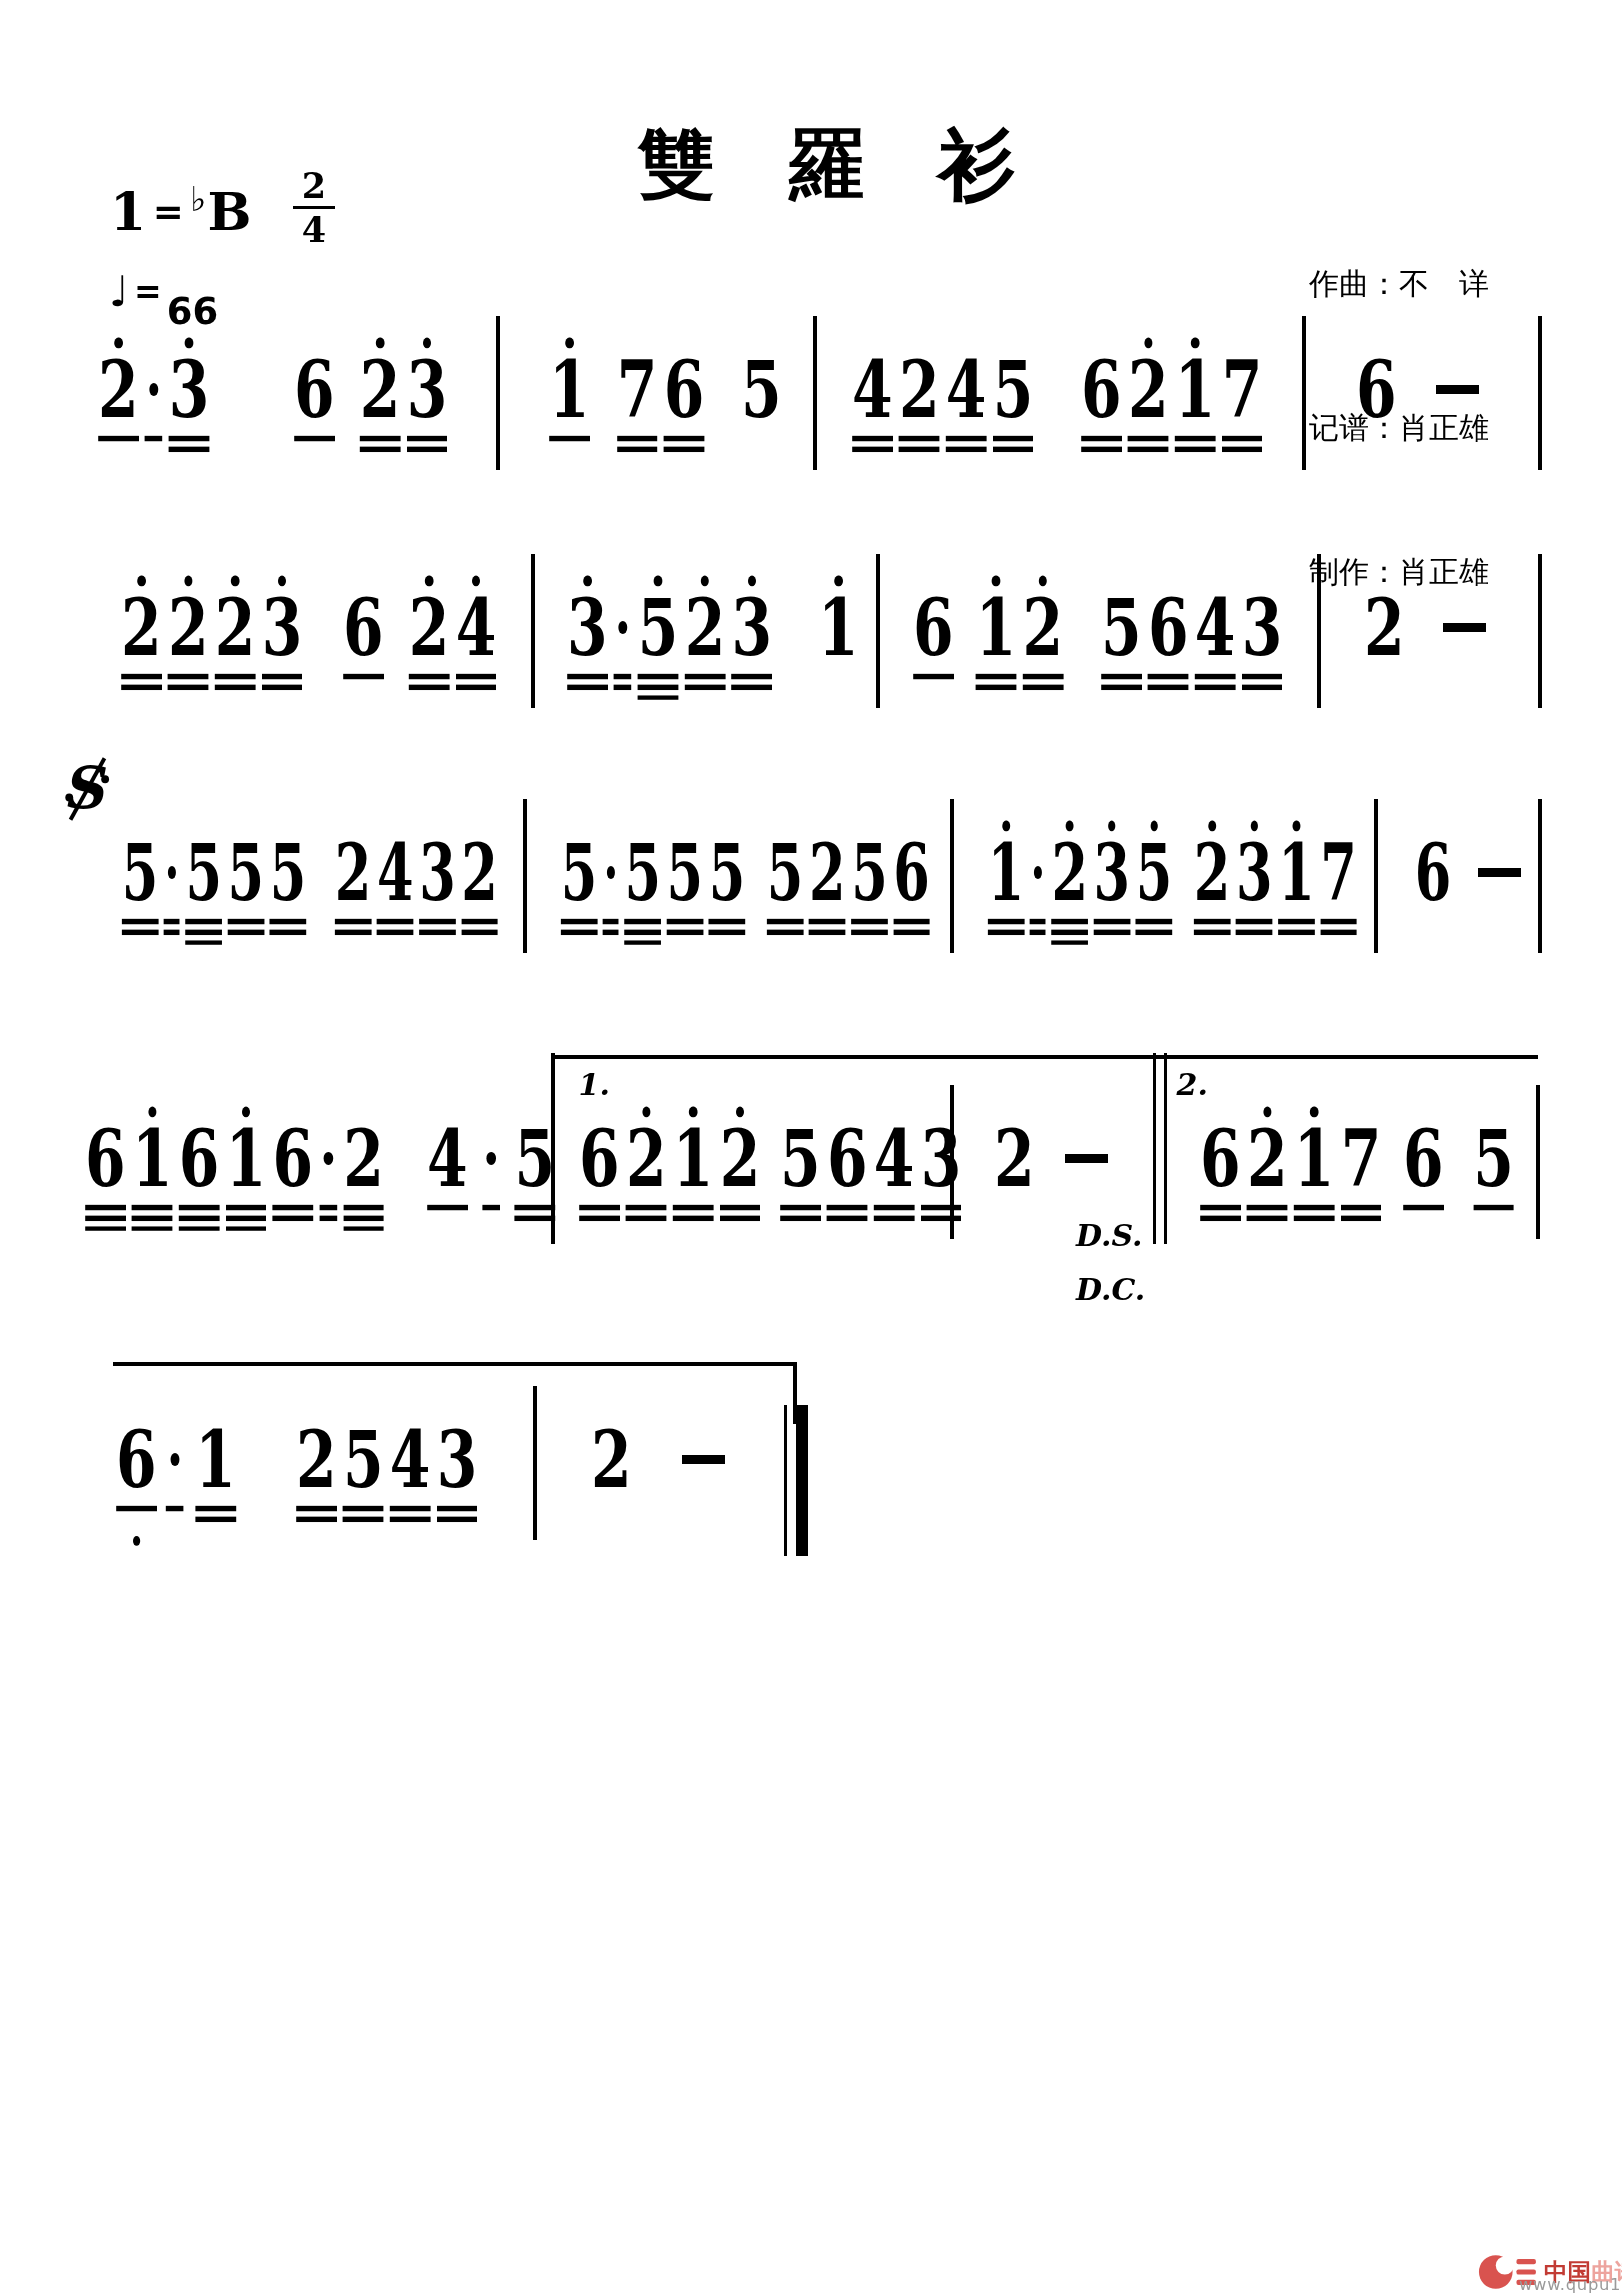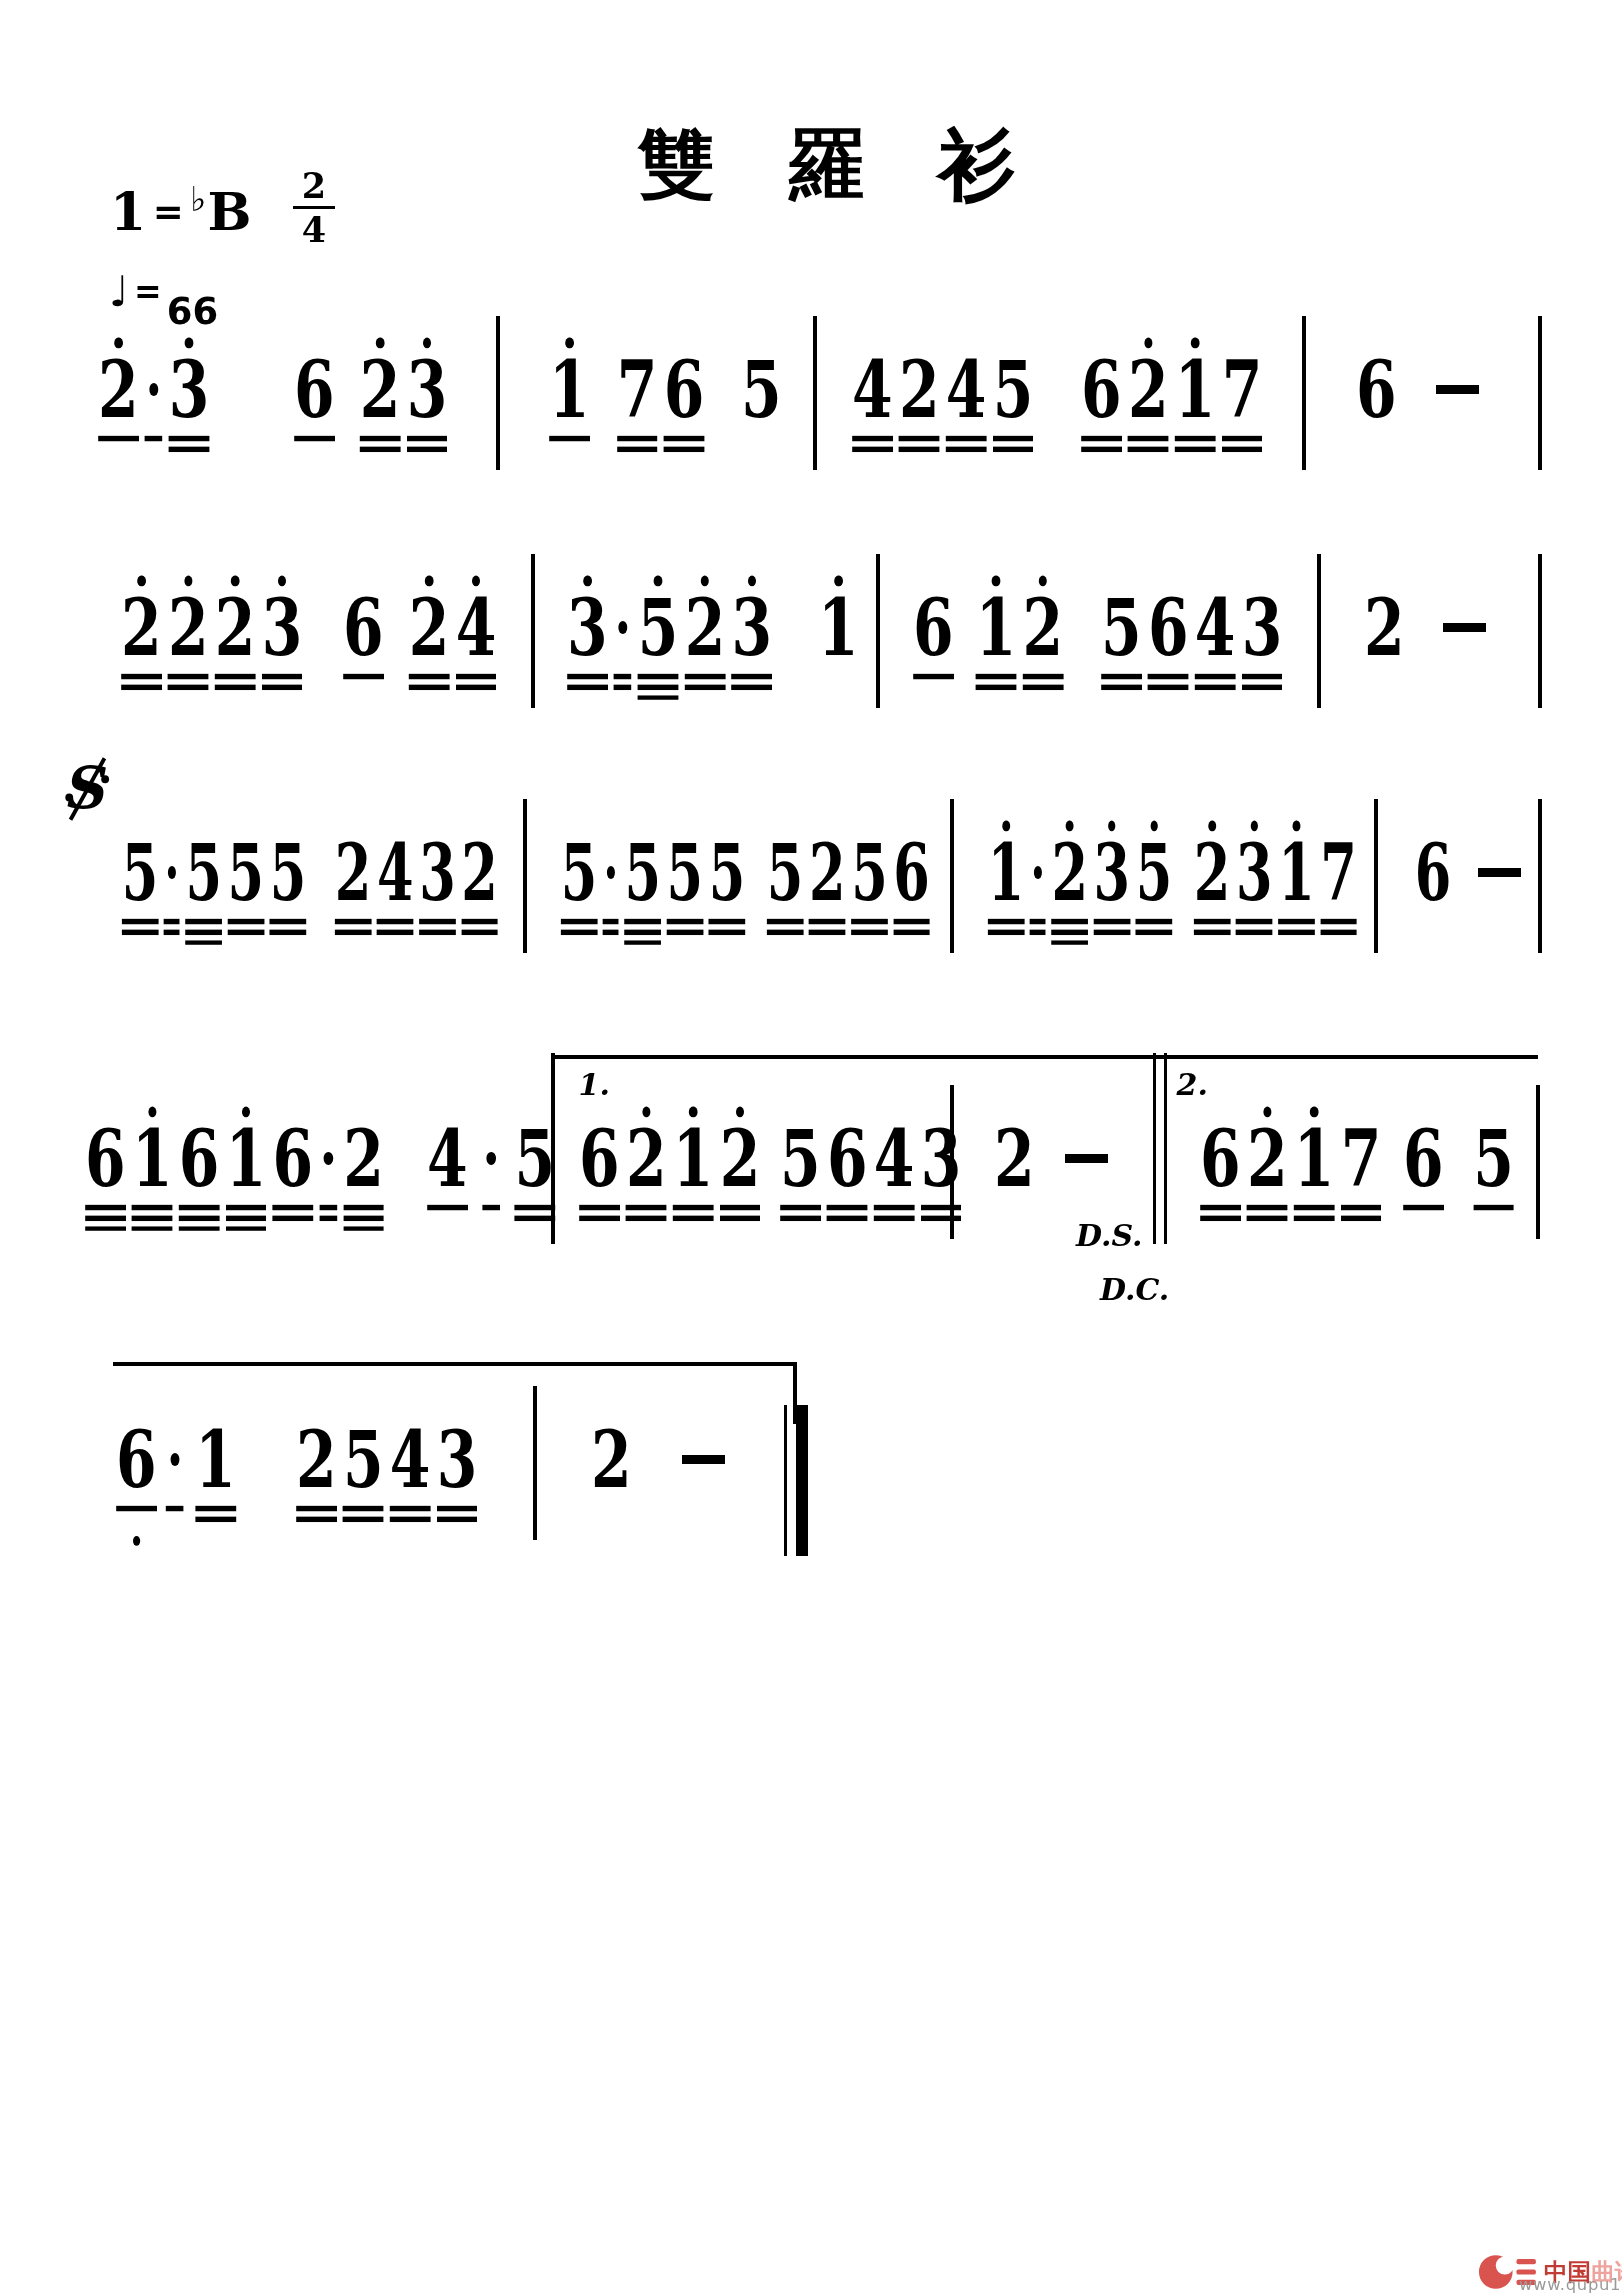--- a/index.html
+++ b/index.html
@@ -65,20 +65,25 @@
 <body>
 
 <div id="page">
 
   <div id="title">
     <span>雙</span>
     <span>羅</span>
     <span>衫</span>
   </div>
 
+  <div id="credits">
+    <div>作曲：不　详</div>
+    <div>记谱：肖正雄</div>
+    <div>制作：肖正雄</div>
+  </div>
 
   <div id="keyline">
     <span class="tonic">1</span>
     <span class="eq">=</span>
     <span class="flat">♭</span>
     <span class="letter">B</span>
   </div>
   <div id="frac">
     <div class="num">2</div>
     <div class="den">4</div>
@@ -1295,21 +1300,21 @@
       <div class="volta le" style="left: 551px; top: 1055px; width: 605px; height: 183px;">
         <div class="vlabel">1.</div>
       </div>
       <div class="volta" style="left: 1153px; top: 1055px; width: 385px; height: 39px;">
         <div class="vlabel">2.</div>
       </div>
       <div class="volta re" style="left: 113px; top: 1362px; width: 684px; height: 62px;"></div>
     </div>
 
   <div id="ds" style="left: 1076px; top: 1218px; text-align: right;">D.S.</div>
-  <div id="dc" style="left: 1100px; top: 1272px;">D.C.</div>
+  <div id="dc" style="left: 1076px; top: 1272px;">D.C.</div>
 
   <div id="wm">
     <svg width="68" height="44" viewBox="0 0 104 68">
       <circle cx="30" cy="34" r="26" fill="#d9534f"></circle>
       <circle cx="44" cy="24" r="14" fill="#ffffff"></circle>
       <rect x="62" y="14" width="30" height="8" rx="3" fill="#d9534f"></rect>
       <rect x="62" y="30" width="30" height="8" rx="3" fill="#d9534f"></rect>
       <rect x="62" y="46" width="30" height="8" rx="3" fill="#d9534f"></rect>
     </svg>
     <span class="cn">

